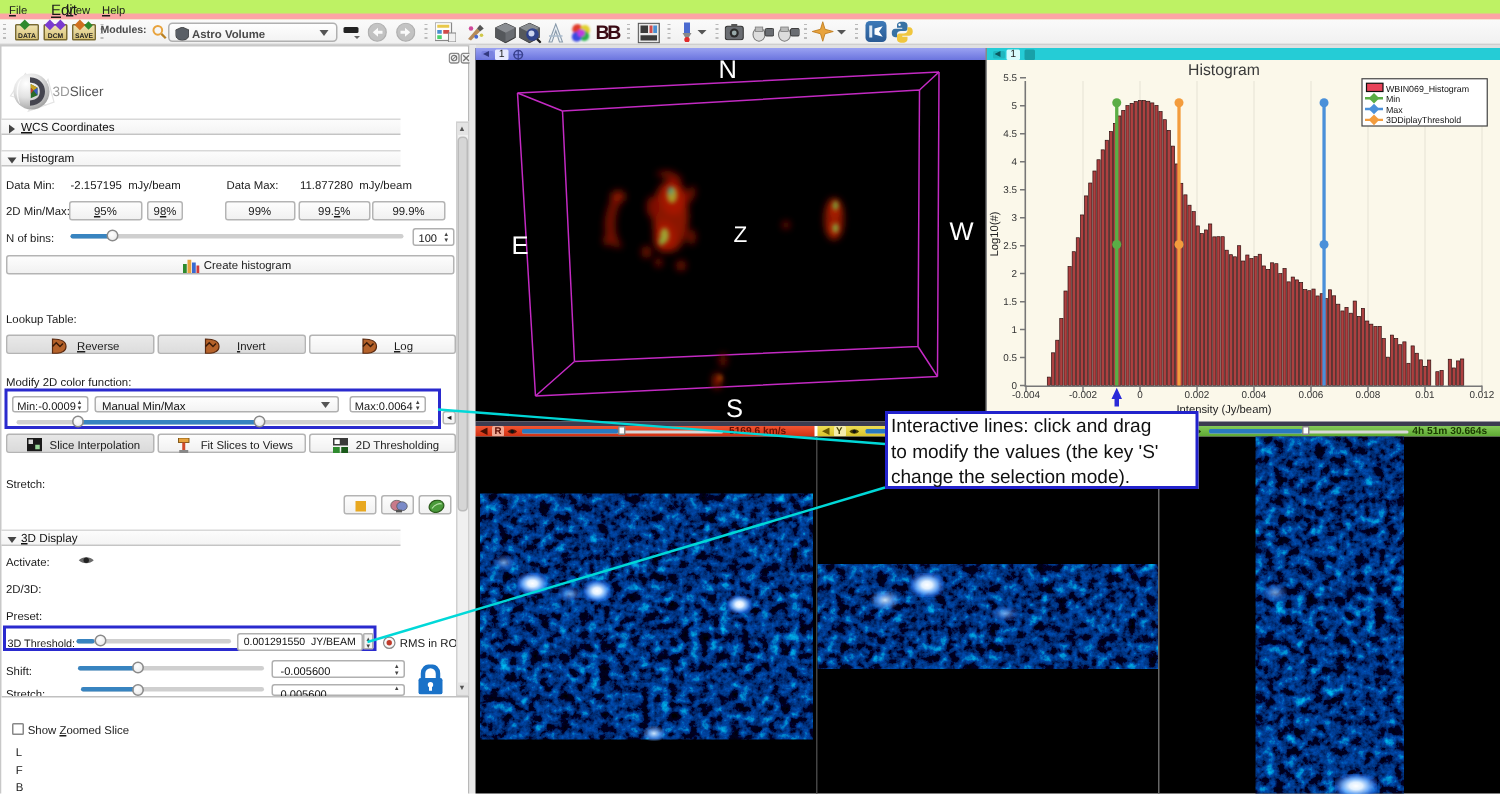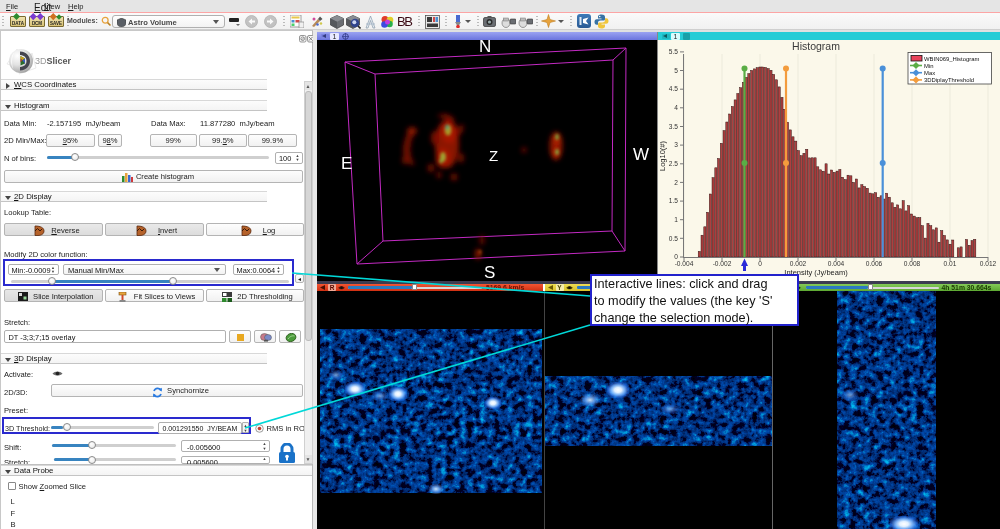--- a/index.html
+++ b/index.html
@@ -12,21 +12,21 @@
 .spin{position:absolute;background:#fff;border:1px solid #b0b0b0;border-radius:2px;font-size:7.4px;color:#111}
 .spinarr{position:absolute;right:1px;width:7px;font-size:4px;color:#444;line-height:4.5px;text-align:center}
 .groove{position:absolute;height:3px;background:#cfcfcf;border-radius:2px}
 .gfill{position:absolute;height:3px;background:#3884c0;border-radius:2px}
 .handle{position:absolute;width:8px;height:8px;background:radial-gradient(circle at 40% 35%,#ffffff,#e6e6e6);border:1px solid #8a8a8a;border-radius:50%}
 .combo{position:absolute;background:linear-gradient(#fefefe,#f3f3f3);border:1px solid #b0b0b0;border-radius:2px;font-size:7.6px;color:#111}
 .carr{position:absolute;right:5px;top:50%;margin-top:-1.5px;width:0;height:0;border-left:3.5px solid transparent;border-right:3.5px solid transparent;border-top:4px solid #555}
 </style></head>
 <body>
 
-<div class="abs" style="left:0;top:0;width:1000px;height:13px;background:#e5e5e5;border-bottom:1px solid #fca5a5">
+<div class="abs" style="left:0;top:0;width:1000px;height:13px;background:#bef264;border-bottom:4px solid #fca5a5">
 <span class="abs" style="left:6px;top:2px;font-size:7.5px;color:#1a1a1a"><span style="text-decoration:underline">F</span>ile</span>
 <span class="abs" style="left:34px;top:2px;font-size:10px;color:#1a1a1a"><span style="text-decoration:underline">E</span>dit</span>
 <span class="abs" style="left:44px;top:2px;font-size:7.5px;color:#1a1a1a"><span style="text-decoration:underline">V</span>iew</span>
 <span class="abs" style="left:68px;top:2px;font-size:7.5px;color:#1a1a1a"><span style="text-decoration:underline">H</span>elp</span>
 </div>
 <div class="abs" style="left:0;top:13px;width:1000px;height:17px;background:linear-gradient(#fafafa,#f1f1f1);border-bottom:1px solid #cfcfcf">
 <div class="abs" style="left:2px;top:3px;width:3px;height:11px;background:repeating-linear-gradient(#bbb 0 1px,transparent 1px 3px);width:2px"></div>
 <div class="abs" style="left:10px;top:3px;width:16px;height:11px;background:linear-gradient(#efe3b0,#d8c275);border:1px solid #7a6a30;border-radius:1px;font-size:4.5px;font-weight:bold;color:#222;text-align:center;line-height:13px">DATA</div>
 <div class="abs" style="left:10px;top:1px;margin-left:4px;width:5px;height:5px;background:#2e8b2e;transform:rotate(45deg)"></div>
 <div class="abs" style="left:29px;top:3px;width:16px;height:11px;background:linear-gradient(#efe3b0,#d8c275);border:1px solid #7a6a30;border-radius:1px;font-size:4.5px;font-weight:bold;color:#222;text-align:center;line-height:13px">DCM</div>
@@ -98,21 +98,21 @@
         </filter>
       </defs>
       <g filter="url(#rb)">
         <circle cx="5" cy="4.5" r="3.5" fill="#e03a2a"></circle>
         <circle cx="10" cy="5" r="3.3" fill="#e0d02a"></circle>
         <circle cx="9.5" cy="9" r="3.3" fill="#2ab04a"></circle>
         <circle cx="4.5" cy="9.5" r="3.3" fill="#3a4ae0"></circle>
         <circle cx="7.5" cy="7" r="2.5" fill="#c03ae0"></circle>
       </g>
     </svg>
-<span class="abs" style="left:397px;top:1px;font-size:13px;font-weight:normal;color:#3a0a14;letter-spacing:-1.5px">BB</span>
+<span class="abs" style="left:397px;top:1px;font-size:13px;font-weight:bold;color:#3a0a14;letter-spacing:-1.5px">BB</span>
 <div class="abs" style="left:418px;top:3px;width:3px;height:11px;background:repeating-linear-gradient(#bbb 0 1px,transparent 1px 3px);width:2px"></div>
 <svg class="abs" style="left:425px;top:1.5px" width="15" height="14">
       <rect x="0.5" y="0.5" width="14" height="13" fill="#e8e8e8" stroke="#555" stroke-width="0.8"></rect>
       <rect x="2" y="2" width="5" height="5" fill="#3a3a3a"></rect>
       <rect x="8" y="2" width="2" height="5" fill="#d04a4a"></rect>
       <rect x="10.5" y="2" width="2.5" height="5" fill="#4a8fd0"></rect>
       <rect x="2" y="8.5" width="11" height="3.5" fill="#3a3a3a"></rect>
     </svg>
 <div class="abs" style="left:445px;top:3px;width:3px;height:11px;background:repeating-linear-gradient(#bbb 0 1px,transparent 1px 3px);width:2px"></div>
 <svg class="abs" style="left:452px;top:1px" width="12" height="14">
@@ -177,21 +177,21 @@
 <path d="M10.5 8.5 C6.5 11 6 21 9.5 25.5 C7.5 20 7.5 13 10.5 8.5 Z" fill="#ffffff" opacity="0.8"></path>
 <defs>
         <radialGradient id="sphg" cx="0.35" cy="0.28" r="0.85">
           <stop offset="0" stop-color="#ffffff"></stop>
           <stop offset="0.45" stop-color="#e2e2e2"></stop>
           <stop offset="0.8" stop-color="#b2b2b2"></stop>
           <stop offset="1" stop-color="#8a8a8a"></stop>
         </radialGradient>
       </defs>
 </svg>
-<span class="abs" style="left:34px;top:25px;font-size:9px;color:#999">3D<span style="color:#555;font-weight:bold">Slicer</span></span>
+<span class="abs" style="left:34px;top:25px;font-size:9px;color:#999">3D<span style="color:#555;font-weight:normal">Slicer</span></span>
 <div class="hdr" style="top:48px;height:11px;line-height:10px"><span style="position:absolute;left:5px;top:3px;width:0;height:0;border-top:3px solid transparent;border-bottom:3px solid transparent;border-left:4px solid #444"></span><span style="margin-left:13px"><span style="text-decoration:underline">W</span>CS Coordinates</span></div>
 <div class="hdr" style="top:69px;height:11px;line-height:10px"><span style="position:absolute;left:4px;top:4px;width:0;height:0;border-left:3px solid transparent;border-right:3px solid transparent;border-top:4px solid #444"></span><span style="margin-left:13px">Histogram</span></div>
 <span class="lbl" style="left:3px;top:88px;">Data Min:</span>
 <span class="lbl" style="left:46px;top:88px;">-2.157195&nbsp; mJy/beam</span>
 <span class="lbl" style="left:150px;top:88px;">Data Max:</span>
 <span class="lbl" style="left:199px;top:88px;">11.877280&nbsp; mJy/beam</span>
 <span class="lbl" style="left:3px;top:105px;">2D Min/Max:</span>
 <div class="btn" style="left:45px;top:103px;width:48.5px;height:13px;line-height:12px"><span style="text-decoration:underline">9</span>5%</div>
 <div class="btn" style="left:97px;top:103px;width:24px;height:13px;line-height:12px">9<span style="text-decoration:underline">8</span>%</div>
 <div class="btn" style="left:148.7px;top:103px;width:47px;height:13px;line-height:12px">99%</div>
@@ -204,21 +204,20 @@
 <div class="spin" style="left:274px;top:120.5px;width:28px;height:12px">
       <span style="position:absolute;left:3px;top:1px">100</span>
       <span class="spinarr" style="top:1px">▲<br>▼</span>
     </div>
 <div class="btn" style="left:2.5px;top:139px;width:299px;height:13px;line-height:12px"><svg style="position:absolute;left:117px;top:2px" width="11" height="9">
         <rect x="0" y="3" width="2.5" height="6" fill="#2e8b2e"></rect>
         <rect x="3" y="0" width="2.5" height="9" fill="#e8a33d"></rect>
         <rect x="6" y="2" width="2.5" height="7" fill="#3a6ad0"></rect>
         <rect x="9" y="4" width="2" height="5" fill="#d03a3a"></rect>
       </svg><span style="margin-left:24px">Create histogram</span></div>
-<div class="hdr" style="top:160px;height:11px;line-height:10px"><span style="position:absolute;left:4px;top:4px;width:0;height:0;border-left:3px solid transparent;border-right:3px solid transparent;border-top:4px solid #444"></span><span style="margin-left:13px"><span style="text-decoration:underline">2</span>D Display</span></div>
 <span class="lbl" style="left:3px;top:177px;">Lookup Table:</span>
 <div class="btn" style="left:3px;top:191.5px;width:99px;height:13.5px;line-height:13px;background:linear-gradient(#e9e9e9,#dcdcdc)"><svg style="position:absolute;left:28px;top:1px" width="12" height="11">
         <path d="M2 1 C8 1 11 3 11 6 C11 9 8 10.5 5 10.5 L2 10.5 Z" fill="#b5622a" stroke="#5a2a10" stroke-width="0.8"></path>
         <path d="M2 6 L4.5 3.5 L7 6 L9 4" fill="none" stroke="#3a1a08" stroke-width="1"></path>
       </svg><span style="margin-left:24px"><span style="text-decoration:underline">R</span>everse</span></div>
 <div class="btn" style="left:104px;top:191.5px;width:99px;height:13.5px;line-height:13px;background:linear-gradient(#e9e9e9,#dcdcdc)"><svg style="position:absolute;left:29px;top:1px" width="12" height="11">
         <path d="M2 1 C8 1 11 3 11 6 C11 9 8 10.5 5 10.5 L2 10.5 Z" fill="#b5622a" stroke="#5a2a10" stroke-width="0.8"></path>
         <path d="M2 6 L4.5 3.5 L7 6 L9 4" fill="none" stroke="#3a1a08" stroke-width="1"></path>
       </svg><span style="margin-left:26px"><span style="text-decoration:underline">I</span>nvert</span></div>
 <div class="btn" style="left:205px;top:191.5px;width:98px;height:13.5px;line-height:13px"><svg style="position:absolute;left:33px;top:1px" width="12" height="11">
@@ -254,23 +253,20 @@
         <rect x="3.5" y="3" width="2" height="6" fill="#d04a2a"></rect>
         <rect x="1.5" y="8" width="6" height="2" fill="#888"></rect>
       </svg><span style="margin-left:20px">Fit Slices to Views</span></div>
 <div class="btn" style="left:205px;top:257.7px;width:98px;height:13.5px;line-height:13px"><svg style="position:absolute;left:15px;top:2px" width="10" height="10">
         <rect x="0" y="0" width="10" height="5" fill="#3a3a3a"></rect>
         <rect x="1" y="1" width="3.5" height="3" fill="#fff"></rect>
         <rect x="0" y="6" width="4.5" height="4" fill="#2e8b2e"></rect>
         <rect x="5.5" y="6" width="4.5" height="4" fill="#1a5a1a"></rect>
       </svg><span style="margin-left:20px">2D Thresholding</span></div>
 <span class="lbl" style="left:3px;top:287px;">Stretch:</span>
-<div class="spin" style="left:2.5px;top:299.3px;width:222.5px;height:12.7px">
-      <span style="position:absolute;left:4px;top:2px">DT -3;3;7;15 overlay</span>
-    </div>
 <div class="btn" style="left:228px;top:299.3px;width:22px;height:12.7px">
       <div style="position:absolute;left:7px;top:3px;width:7px;height:7px;background:#e8a820"></div>
     </div>
 <div class="btn" style="left:253px;top:299.3px;width:22px;height:12.7px">
       <svg style="position:absolute;left:5px;top:2px" width="12" height="9">
         <ellipse cx="4.5" cy="4" rx="4" ry="3.5" fill="#c87a8a" stroke="#555" stroke-width="0.5"></ellipse>
         <ellipse cx="8" cy="4.5" rx="3.5" ry="3" fill="#7a8ac8" stroke="#555" stroke-width="0.5"></ellipse>
         <rect x="4" y="6.8" width="4" height="1.8" fill="#555"></rect>
       </svg>
     </div>
@@ -280,26 +276,20 @@
         <path d="M3 6 C5 3 8 2.5 9.5 3" fill="none" stroke="#b8e0a8" stroke-width="0.8"></path>
       </svg>
     </div>
 <div class="hdr" style="top:321.5px;height:11px;line-height:10px"><span style="position:absolute;left:4px;top:4px;width:0;height:0;border-left:3px solid transparent;border-right:3px solid transparent;border-top:4px solid #444"></span><span style="margin-left:13px"><span style="text-decoration:underline">3</span>D Display</span></div>
 <span class="lbl" style="left:3px;top:339px;">Activate:</span>
 <svg class="abs" style="left:51px;top:339px" width="11" height="7">
       <path d="M0.5 3.5 C3 0.8 8 0.8 10.5 3.5 C8 6.2 3 6.2 0.5 3.5 Z" fill="#6a6a6a"></path>
       <circle cx="5.5" cy="3.5" r="1.8" fill="#222"></circle>
     </svg>
 <span class="lbl" style="left:3px;top:357px;">2D/3D:</span>
-<div class="btn" style="left:50px;top:353px;width:252px;height:13px;line-height:12px"><svg style="position:absolute;left:100px;top:2px" width="11" height="11" viewBox="0 0 11 11">
-        <path d="M2 4 A4 4 0 0 1 9.3 3.4" fill="none" stroke="#2a7ae0" stroke-width="1.7"></path>
-        <path d="M9.8 0.8 L9.8 4.4 L6.6 2.8 Z" fill="#2a7ae0"></path>
-        <path d="M9 7 A4 4 0 0 1 1.7 7.6" fill="none" stroke="#2a7ae0" stroke-width="1.7"></path>
-        <path d="M1.2 10.2 L1.2 6.6 L4.4 8.2 Z" fill="#2a7ae0"></path>
-      </svg><span style="margin-left:22px">Synchornize</span></div>
 <span class="lbl" style="left:3px;top:375px;">Preset:</span>
 <div class="abs" style="left:1px;top:386px;width:249px;height:17px;border:2px solid #2a2ace"></div>
 <span class="lbl" style="left:4px;top:392.5px;font-size:7.2px">3D Threshold:</span>
 <div class="groove" style="left:50px;top:394.5px;width:103px"></div>
 <div class="gfill" style="left:50px;top:394.5px;width:12px"></div>
 <div class="handle" style="left:61.5px;top:391.5px"></div>
 <div class="spin" style="left:156.5px;top:390.5px;width:84.5px;height:12px;font-size:7px">
       <span style="position:absolute;left:4px;top:2px;white-space:nowrap">0.001291550&nbsp; JY/BEAM</span>
     </div>
 <div class="abs" style="left:241px;top:391px;width:7px;height:11px;background:#f4f4f4;border:1px solid #b0b0b0;border-radius:1px;font-size:4px;color:#444;line-height:5px;text-align:center">▲<br>▼</div>
@@ -328,21 +318,20 @@
 <div class="handle" style="left:86.5px;top:424.5px"></div>
 <div class="spin" style="left:180px;top:424.5px;width:89px;height:8px">
       <span style="position:absolute;left:5px;top:1px">0.005600</span>
       <span class="spinarr" style="top:0px">▲</span>
     </div>
 <div class="abs" style="left:302.5px;top:49.5px;width:9px;height:383px;background:#f0f0f0;border:1px solid #d0d0d0"></div>
 <div class="abs" style="left:303.5px;top:50.5px;width:7px;height:8px;background:#e4e4e4;font-size:5px;color:#555;text-align:center;line-height:8px">▲</div>
 <div class="abs" style="left:303.5px;top:424px;width:7px;height:8px;background:#e4e4e4;font-size:5px;color:#555;text-align:center;line-height:8px">▼</div>
 <div class="abs" style="left:303.5px;top:60px;width:7px;height:250px;background:#d6d6d6;border:1px solid #bbb;border-radius:3px"></div>
 <div class="abs" style="left:0;top:433px;width:311px;height:66px;background:#fff;border-top:1px solid #c0c0c0"></div>
-<div class="hdr" style="top:433.5px;height:11px;line-height:10px;width:311px"><span style="position:absolute;left:4px;top:4px;width:0;height:0;border-left:3px solid transparent;border-right:3px solid transparent;border-top:4px solid #444"></span><span style="margin-left:13px">Data Probe</span></div>
 <div class="abs" style="left:7px;top:450.5px;width:8px;height:8px;background:#fff;border:1px solid #888;border-radius:1px"></div>
 <span class="lbl" style="left:17.5px;top:450.5px;">Show <span style="text-decoration:underline">Z</span>oomed Slice</span>
 <span class="lbl" style="left:9.5px;top:466px;">L</span>
 <span class="lbl" style="left:9.5px;top:477.5px;">F</span>
 <span class="lbl" style="left:9.5px;top:489px;">B</span>
 </div>
 <div class="abs" style="left:313px;top:30px;width:4px;height:499px;background:#e8e8e8"></div>
 <div class="abs" style="left:317px;top:30px;width:683px;height:2px;background:#e0e0e0"></div>
 <div class="abs" style="left:317px;top:32px;width:341px;height:249px;background:#000">
 <div class="abs" style="left:0;top:0;width:341px;height:8px;background:linear-gradient(#9aa2f2,#6b74de)">

